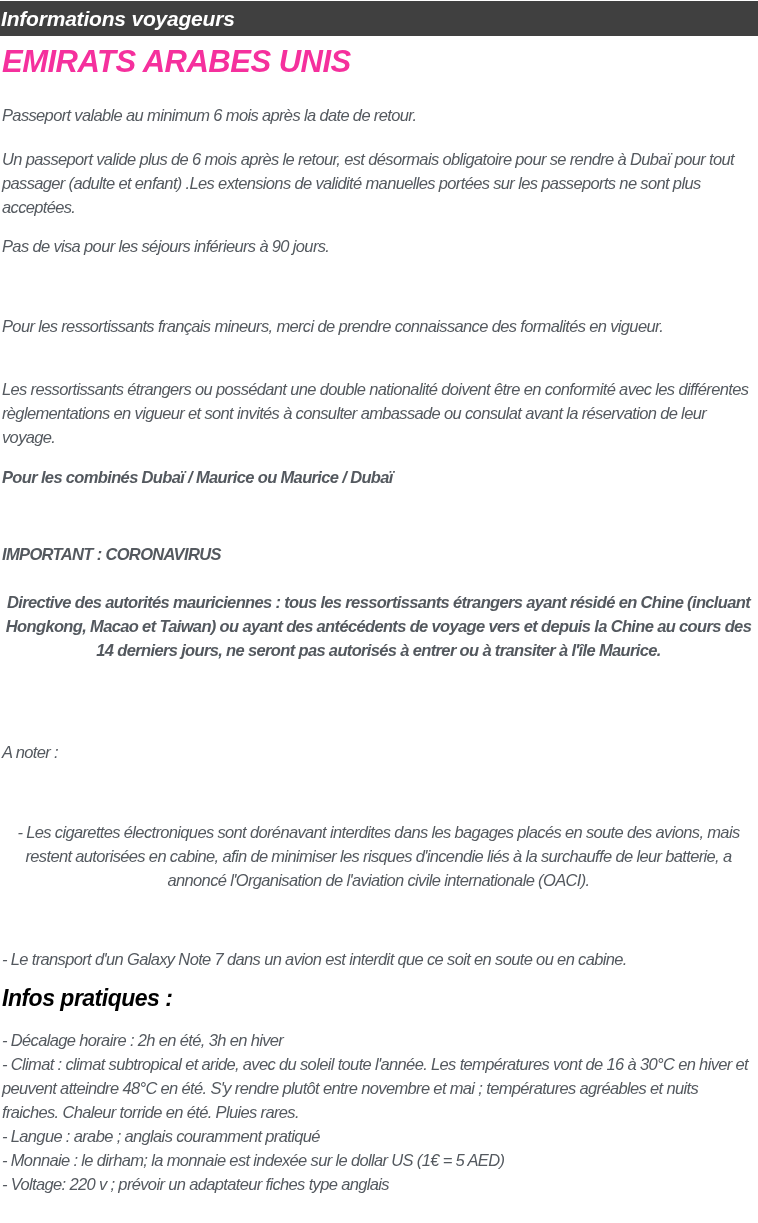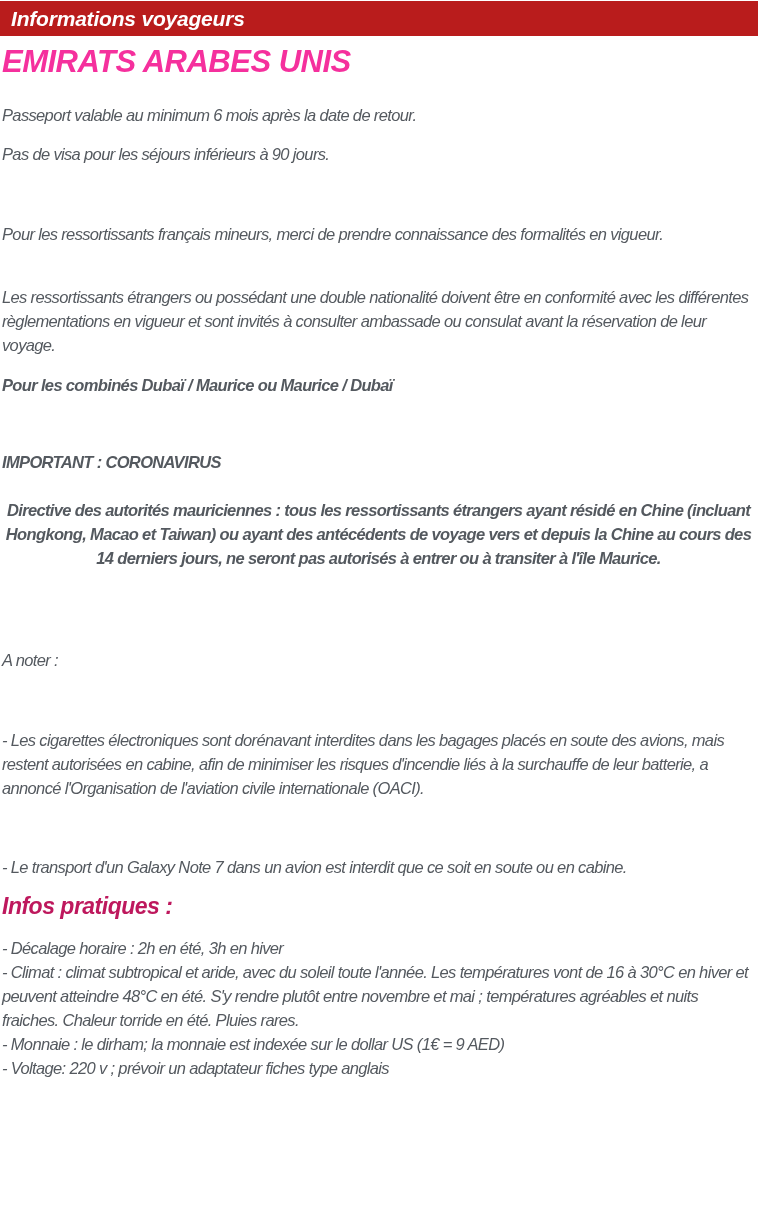--- a/index.html
+++ b/index.html
@@ -8,24 +8,24 @@
     background: #ffffff;
   }
   body {
     width: 758px;
     min-height: 1223px;
     font-family: "Liberation Sans", sans-serif;
   }
   .topbar {
     margin-top: 1px;
     height: 35px;
-    background: #b91c1c;
+    background: #404040;
     display: flex;
     align-items: center;
-    padding-left: 11px;
+    padding-left: 1px;
   }
   .topbar-title {
     margin: 0;
     color: #ffffff;
     font-style: italic;
     font-weight: 700;
     font-size: 21px;
     letter-spacing: -0.2px;
   }
   .content {
@@ -40,59 +40,60 @@
   .country-heading {
     color: #f5309d;
     font-style: italic;
     font-weight: 700;
     font-size: 31px;
     line-height: 32px;
     letter-spacing: -0.5px;
     margin: 10px 0 0 0;
   }
   .practical-heading {
-    color: #be185d;
+    color: #000000;
     font-style: italic;
     font-weight: 700;
     font-size: 23px;
     line-height: 28px;
     letter-spacing: -0.5px;
     margin: 13px 0 12px 0;
   }
   .b { font-weight: 700; }
   .p-intro     { margin-top: 13px !important; }
   .p-passport  { margin-top: 25px !important; }
   .p-rule      { margin-top: 20px !important; }
   .p-visa      { margin-top: 15px !important; }
   .p-minors    { margin-top: 56px !important; }
   .p-foreign   { margin-top: 39px !important; }
   .p-important { margin-top: 53px !important; }
   .p-combined  { margin-top: 16px !important; }
   .p-directive { margin-top: 24px !important; text-align: center; }
   .p-note      { margin-top: 78px !important; }
-  .p-ecig      { margin-top: 56px !important; }
+  .p-ecig      { margin-top: 56px !important; text-align: center; }
   .p-galaxy    { margin-top: 55px !important; }
   .practical-list { margin-top: 16px; }
 </style>
 </head>
 <body>
 
 <div class="page">
 
   <header class="topbar">
     <h2 class="topbar-title">Informations voyageurs</h2>
   </header>
 
   <main class="content">
 
     <h1 class="country-heading">EMIRATS ARABES UNIS</h1>
 
 
     <p class="p-passport">Passeport valable au minimum 6 mois après la date de retour.</p>
 
+    <p class="p-rule">Un passeport valide plus de 6 mois après le retour, est désormais obligatoire pour se rendre à Dubaï pour tout passager (adulte et enfant) .Les extensions de validité manuelles portées sur les passeports ne sont plus acceptées.</p>
 
     <p class="p-visa">Pas de visa pour les séjours inférieurs à 90 jours.</p>
 
     <p class="p-minors">Pour les ressortissants français mineurs, merci de prendre connaissance des formalités en vigueur.</p>
 
     <p class="p-foreign">Les ressortissants étrangers ou possédant une double nationalité doivent être en conformité avec les différentes règlementations en vigueur et sont invités à consulter ambassade ou consulat avant la réservation de leur voyage.</p>
 
     <p class="b p-combined">Pour les combinés Dubaï / Maurice ou Maurice / Dubaï</p>
 
     <p class="b p-important">IMPORTANT : CORONAVIRUS</p>
@@ -103,19 +104,20 @@
 
     <p class="p-ecig">- Les cigarettes électroniques sont dorénavant interdites dans les bagages placés en soute des avions, mais restent autorisées en cabine, afin de minimiser les risques d'incendie liés à la surchauffe de leur batterie, a annoncé l'Organisation de l'aviation civile internationale (OACI).</p>
 
     <p class="p-galaxy">- Le transport d'un Galaxy Note 7 dans un avion est interdit que ce soit en soute ou en cabine.</p>
 
     <h2 class="practical-heading">Infos pratiques :</h2>
 
     <div class="practical-list">
       <p>- Décalage horaire : 2h en été, 3h en hiver</p>
       <p>- Climat : climat subtropical et aride, avec du soleil toute l'année. Les températures vont de 16 à 30°C en hiver et peuvent atteindre 48°C en été. S'y rendre plutôt entre novembre et mai ; températures agréables et nuits fraiches. Chaleur torride en été. Pluies rares.</p>
-      <p>- Monnaie :  le dirham; la monnaie est indexée sur le dollar US (1€ = 9 AED)</p>
+      <p>- Langue : arabe ; anglais couramment pratiqué</p>
+      <p>- Monnaie :  le dirham; la monnaie est indexée sur le dollar US (1€ = 5 AED)</p>
       <p>- Voltage: 220 v ; prévoir un adaptateur fiches type anglais</p>
 
     </div>
 
   </main>
 </div>
 
 </body></html>

